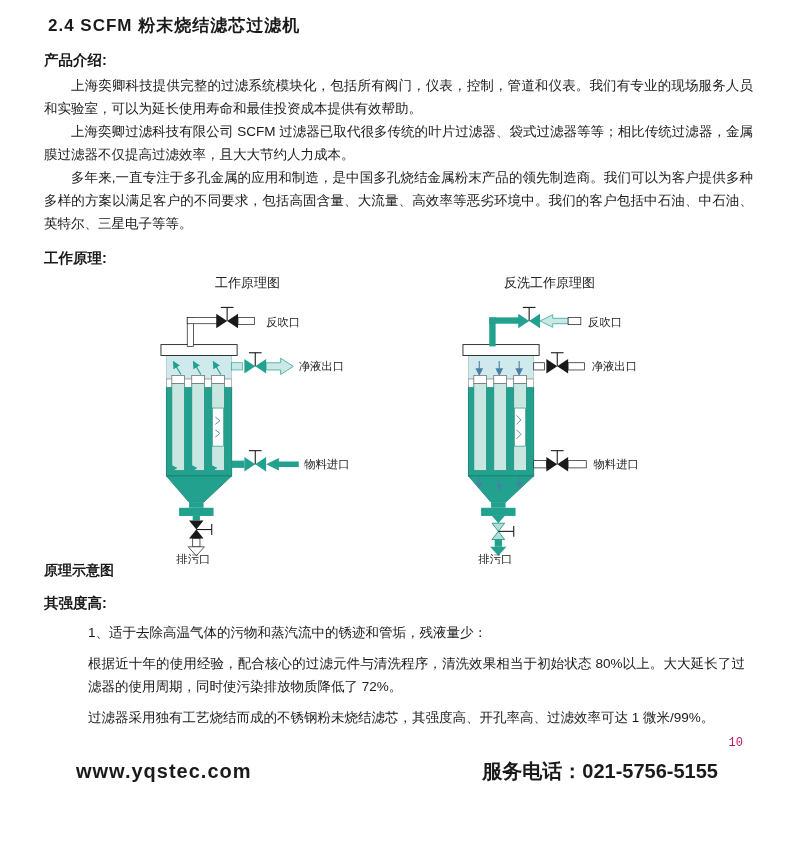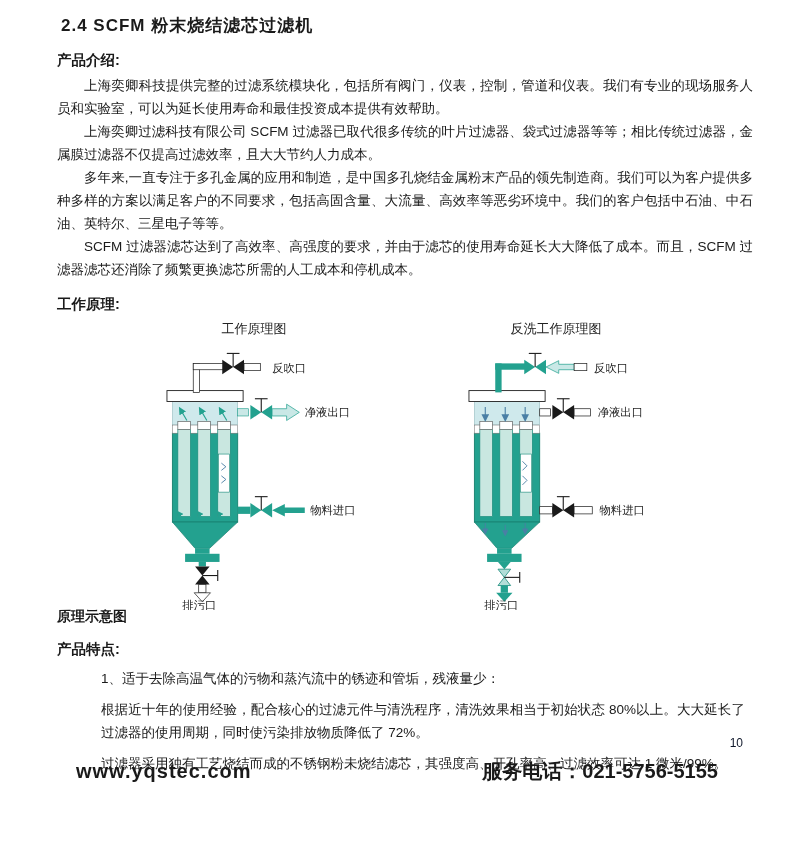--- a/index.html
+++ b/index.html
@@ -1,36 +1,36 @@
 <!DOCTYPE html>
 <html style="--teal: #23A18F; --teal_dark: #17806F; --chamber: #CFE9EC; --candle: #C9E7E0; --light_arrow: #C9E8E6; --valve_black: #1A1A1A; --arrow_blue: #4A7FA5;"><head>
 <meta charset="utf-8">
 <style>
   html,body{margin:0;padding:0;}
   body{
     width:793px;height:844px;background:#ffffff;position:relative;
     font-family:"Liberation Sans","DejaVu Sans",sans-serif;color:#1a1a1a;
     overflow:hidden;
   }
-  .page{padding:10px 40px 0 57px;}
+  .page{padding:10px 40px 0 44px;}
   .doc-title{font-size:17px;font-weight:bold;letter-spacing:1px;margin:4px 0 0 4px;}
   .section-heading{font-size:14.5px;font-weight:bold;margin:14px 0 4px 0;}
   .body-text p{
     font-size:13.5px;line-height:23px;margin:0;text-align:justify;
     text-indent:2em;
   }
   .diagram-row{display:flex;justify-content:center;gap:2px;margin-top:2px;}
   .diagram{width:300px;}
   .diagram-title{text-align:center;font-size:13px;color:#222;margin:2px 0 0 0;}
   .diagram svg{width:282px;height:272px;display:block;margin:0 auto;}
   .dlabel{font-size:12.5px;fill:#222;font-family:"Liberation Sans","DejaVu Sans",sans-serif;}
   .caption{font-weight:bold;font-size:14px;margin-top:-2px;}
   .features{padding-left:36px;}
   .features .feature-item{font-size:13.5px;line-height:23px;margin:8px;text-align:justify;}
-  .page-number{position:absolute;top:736px;right:50px;font-size:12px;color:#0f172a;}
+  .page-number{position:absolute;top:736px;right:50px;font-size:12px;color:#be185d;font-family:Liberation Mono, monospace;}
   .footer-row{
     position:absolute;top:758px;left:44px;right:44px;
     display:flex;justify-content:space-between;align-items:center;
     font-weight:bold;font-size:20px;
   }
   .footer-row .site{margin-left:32px;letter-spacing:1px;}
   .footer-row .phone{margin-right:31px;}
   
   .f-teal{fill:var(--teal);}      .s-teal{stroke:var(--teal);} .s-dark{stroke:var(--teal_dark);}
   .f-chamber{fill:var(--chamber);}
@@ -46,21 +46,20 @@
 <div class="page">
 
   <h1 class="doc-title">2.4 SCFM 粉末烧结滤芯过滤机</h1>
 
   <div class="section-heading">产品介绍:</div>
 
   <div class="body-text">
     <p>上海奕卿科技提供完整的过滤系统模块化，包括所有阀门，仪表，控制，管道和仪表。我们有专业的现场服务人员和实验室，可以为延长使用寿命和最佳投资成本提供有效帮助。</p>
     <p>上海奕卿过滤科技有限公司 SCFM 过滤器已取代很多传统的叶片过滤器、袋式过滤器等等；相比传统过滤器，金属膜过滤器不仅提高过滤效率，且大大节约人力成本。</p>
     <p>多年来,一直专注于多孔金属的应用和制造，是中国多孔烧结金属粉末产品的领先制造商。我们可以为客户提供多种多样的方案以满足客户的不同要求，包括高固含量、大流量、高效率等恶劣环境中。我们的客户包括中石油、中石油、英特尔、三星电子等等。</p>
-    <p>SCFM 过滤器滤芯达到了高效率、高强度的要求，并由于滤芯的使用寿命延长大大降低了成本。而且，SCFM 过滤器滤芯还消除了频繁更换滤芯所需的人工成本和停机成本。</p>
   </div>
 
   <div class="section-heading">工作原理:</div>
 
   <div class="diagram-row">
 
     <div class="diagram">
       <div class="diagram-title">工作原理图</div>
       <svg viewBox="0 0 300 300">
         <defs>
@@ -251,21 +250,21 @@
           <rect x="89" y="273" width="8" height="8" class="f-teal"></rect>
           <polygon points="84,281 102,281 93,291" class="f-teal"></polygon>
           <text class="dlabel" x="71" y="299">排污口</text>
         </g>
       </svg>
     </div>
   </div>
 
   <div class="caption">原理示意图</div>
 
-  <div class="section-heading">产品特点:</div>
+  <div class="section-heading">其强度高:</div>
 
   <div class="features">
     <p class="feature-item">1、适于去除高温气体的污物和蒸汽流中的锈迹和管垢，残液量少：</p>
     <p class="feature-item">根据近十年的使用经验，配合核心的过滤元件与清洗程序，清洗效果相当于初始状态 80%以上。大大延长了过滤器的使用周期，同时使污染排放物质降低了 72%。</p>
     <p class="feature-item">过滤器采用独有工艺烧结而成的不锈钢粉未烧结滤芯，其强度高、开孔率高、过滤效率可达 1 微米/99%。</p>
   </div>
 
 </div>
 
 <div class="page-number">10</div>

